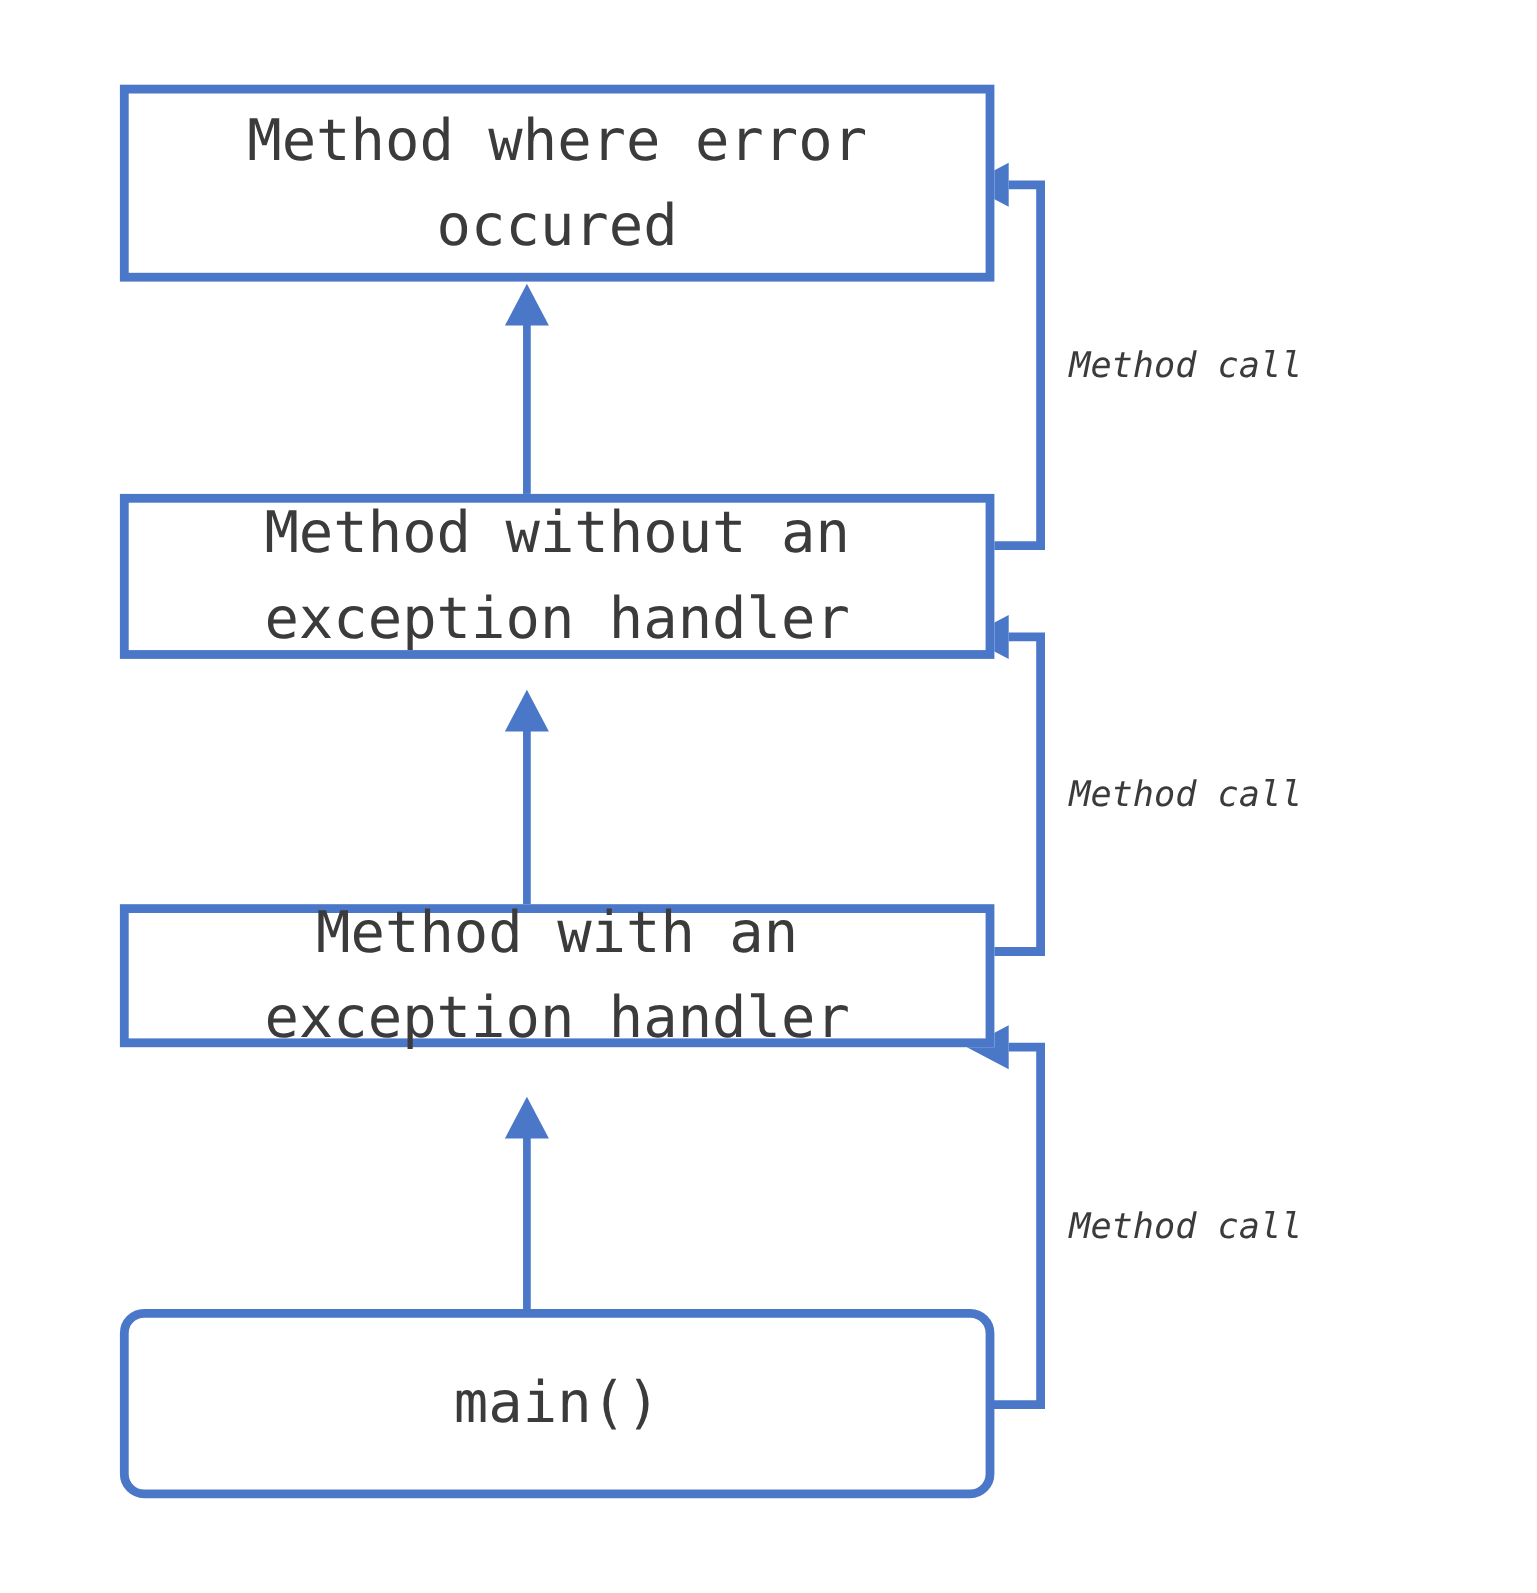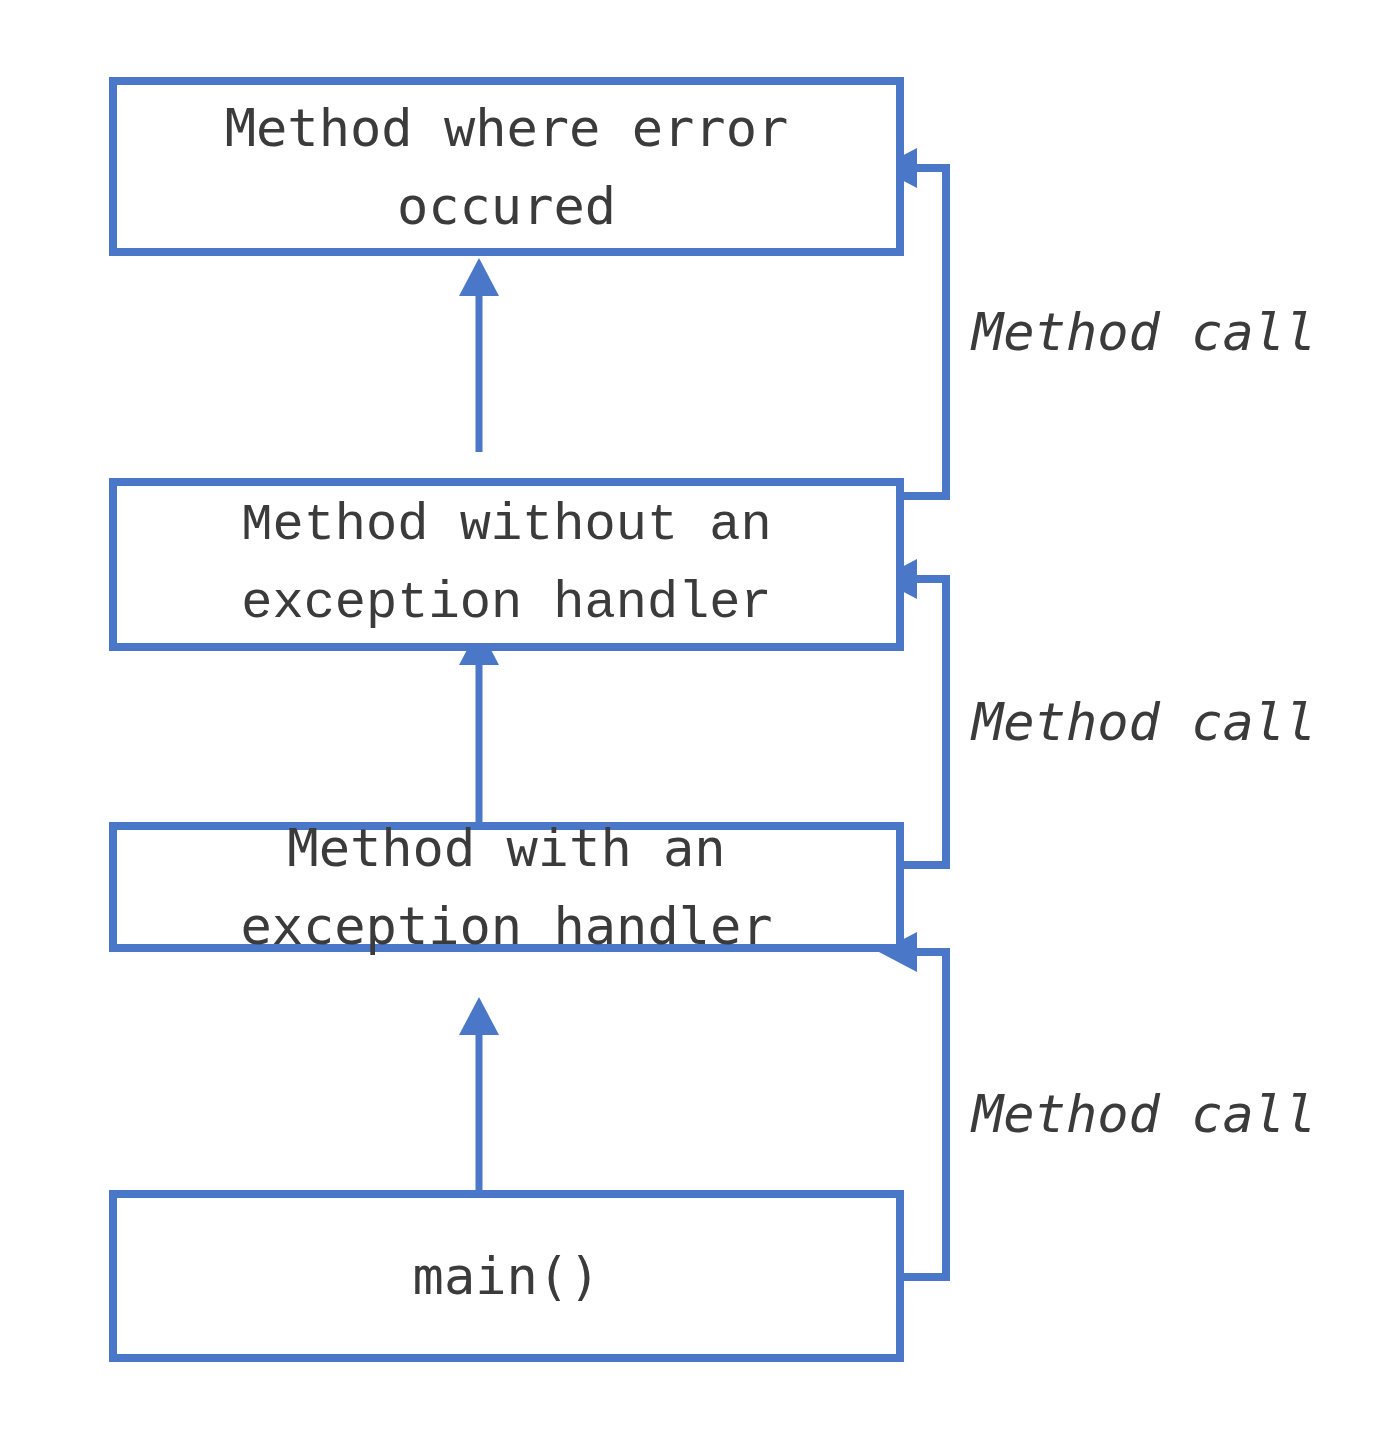--- a/index.html
+++ b/index.html
@@ -51,29 +51,29 @@
   .node-label{
     display:block;
     width:100%;
     text-align:center;
     font-size:52px;
     line-height:78px;
     color:var(--text);
     white-space:pre-line;
   }
   .node1{top:77px;height:179px;}
-  .node2{top:478px;height:173px;font-family:Liberation Mono, monospace;}
+  .node2{top:449px;height:150px;}
   .node3{top:822px;height:130px;}
-  .node4{top:1190px;height:172px;}
+  .node4{top:1190px;height:172px;border-radius:22px;}
   .edge-label{
     position:absolute;
     left:972px;
     height:60px;
     line-height:60px;
-    font-size:52px;
+    font-size:32px;
     font-style:italic;
     color:var(--text);
     white-space:nowrap;
   }
   .edge-label-1{top:302px;}
   .edge-label-2{top:692px;}
   .edge-label-3{top:1084px;}
 </style>
 </head>
 <body>

